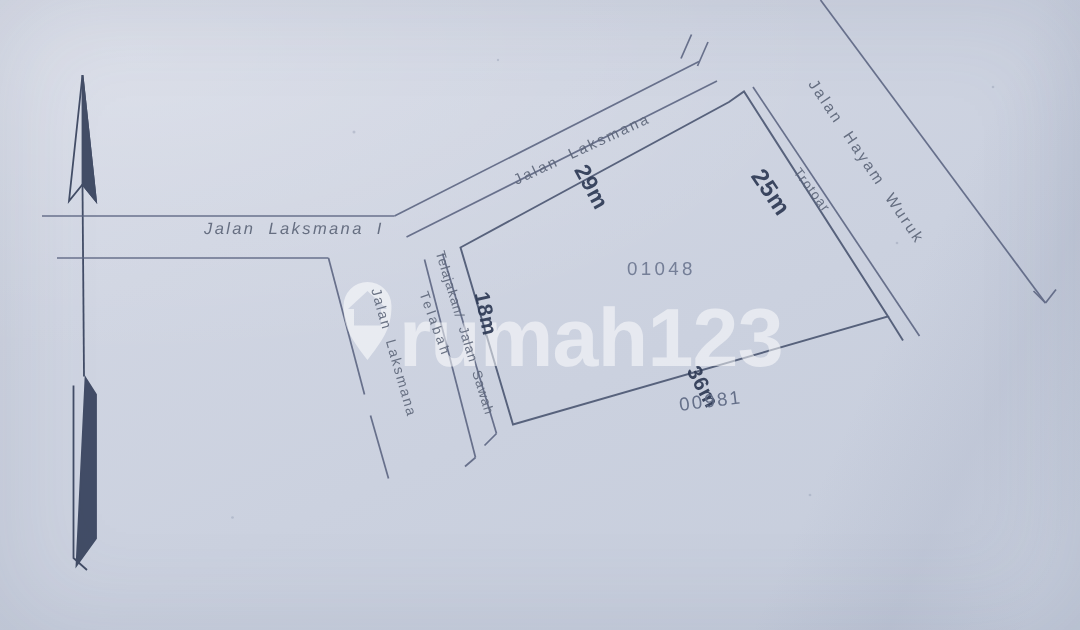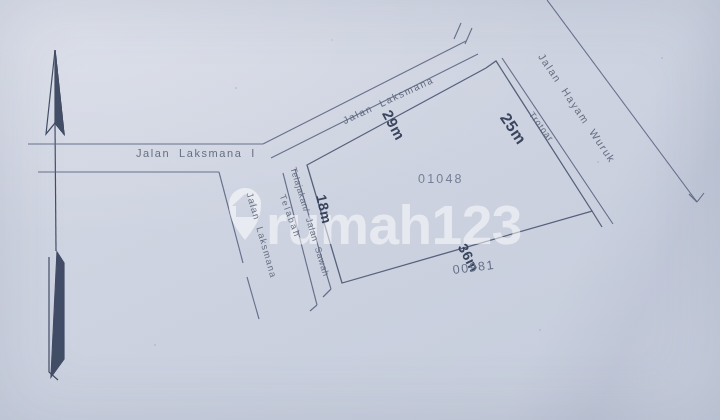--- a/index.html
+++ b/index.html
@@ -74,21 +74,21 @@
   </svg>
 
   <svg width="720" height="420" viewBox="0 0 720 420" style="position:absolute;left:0;top:0;">
     <path fill="rgba(255,255,255,0.55)" fill-rule="evenodd" d="M245,240 C236,228 229,220 229,204 A16,16 0 1 1 261,204 C261,220 254,228 245,240 Z
              M245,194 L258,206 L254,206 L254,217 L236,217 L236,206 L232,206 Z"></path>
   </svg>
   <div class="wm-text">rumah123</div>
 
   <div class="lbl road" style="left:341px;top:116px;transform:rotate(-25deg);">Jalan Laksmana</div>
 
-  <div class="lbl road" style="left:136px;top:147px;font-size:11px;">Jalan Laksmana I</div>
+  <div class="lbl road" style="left:136px;top:147px;font-size:11px;font-style:italic;">Jalan Laksmana I</div>
 
   <div class="lbl small-road" style="left:255px;top:191px;transform:rotate(74deg);font-size:9.5px;letter-spacing:1.2px;">Jalan Laksmana</div>
 
   <div class="lbl road" style="left:546px;top:51px;font-size:10.5px;transform:rotate(56deg);">Jalan Hayam Wuruk</div>
 
   <div class="lbl small-road" style="left:535px;top:110px;transform:rotate(53deg);">Trotoar</div>
 
   <div class="lbl small-road" style="left:298px;top:166px;transform:rotate(73deg);letter-spacing:0.6px;">Telajakan/ Jalan Sawah</div>
 
   <div class="lbl small-road" style="left:287px;top:193px;transform:rotate(70deg);letter-spacing:2px;">Telabah</div>

